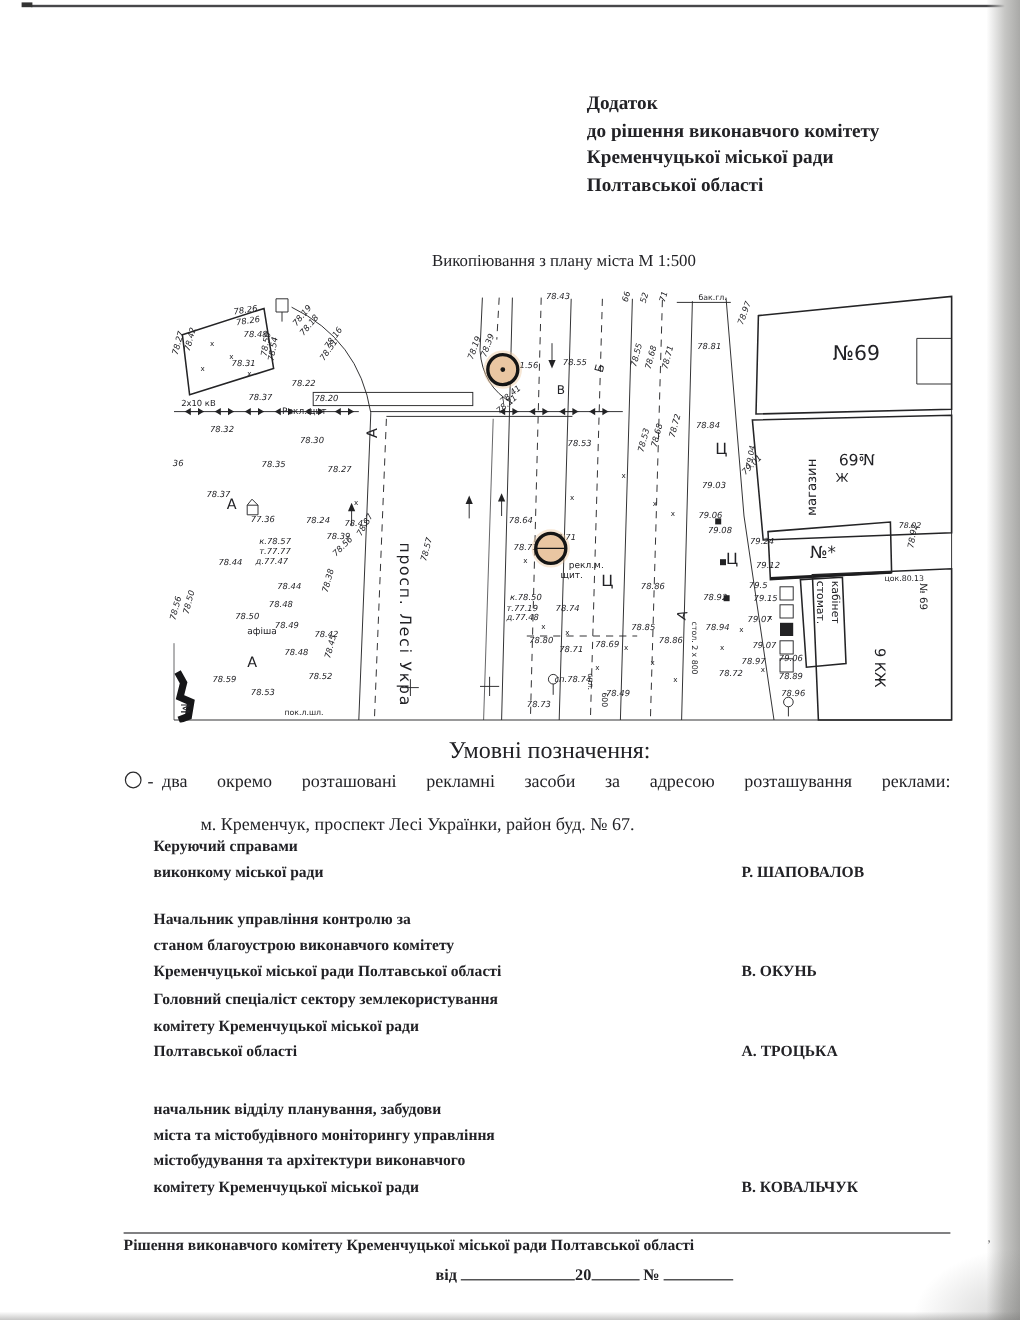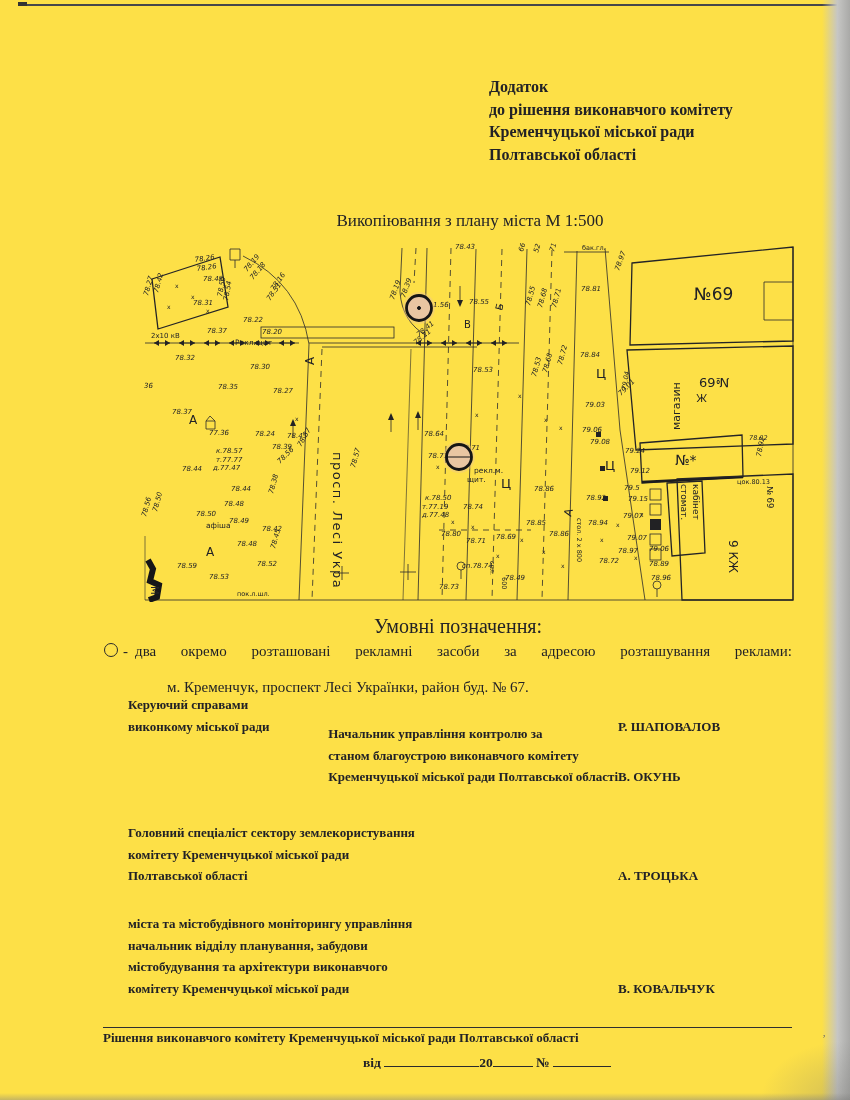--- a/index.html
+++ b/index.html
@@ -1,29 +1,29 @@
 <!DOCTYPE html>
 <html><head>
 <meta charset="utf-8">
 <style>
   html,body{margin:0;padding:0;background:#e9e9e7;}
-  .page{position:relative;width:850px;height:1100px;background:#fde047;overflow:hidden;
+  .page{position:relative;width:850px;height:1100px;background:#ffffff;overflow:hidden;
         font-family:"Liberation Serif", serif;color:#222226;}
   
   .scan-top{position:absolute;top:4px;left:26px;right:10px;height:2px;background:#47474a;}
   .scan-top-blob{position:absolute;top:2px;left:18px;width:9px;height:4px;background:#333;}
   .edge-right{position:absolute;top:0;right:0;bottom:0;width:28px;
               background:linear-gradient(to right,rgba(180,180,178,0),#c6c6c4 55%,#a9a9a7);}
   .edge-bottom{position:absolute;left:0;right:0;bottom:0;height:7px;
                background:linear-gradient(to bottom,rgba(120,120,118,0),rgba(130,130,128,.45));}
   .corner-shade{position:absolute;right:0;bottom:0;width:90px;height:60px;
                 background:radial-gradient(ellipse at bottom right,rgba(120,120,118,.35),rgba(120,120,118,0) 70%);}
 
   .hdr{position:absolute;left:489px;top:76px;font-weight:bold;font-size:16px;line-height:22.5px;}
-  .map-title{position:absolute;left:140px;width:660px;top:211px;text-align:center;font-size:17px;}
+  .map-title{position:absolute;left:140px;width:660px;top:211px;text-align:center;font-size:14px;}
 
   .mapwrap{position:absolute;left:139px;top:243px;width:656px;height:359px;}
   svg text{font-family:"DejaVu Sans", sans-serif;font-style:italic;fill:#222226;}
   svg text.upright{font-style:normal;}
   svg .ln{stroke:#2a2a2c;stroke-width:.8;fill:none;}
   svg .thin{stroke-width:.6;}
   svg .bld{stroke:#242426;stroke-width:1.3;fill:none;}
   svg .thick{stroke:#1c1c1e;stroke-width:2.4;fill:none;}
   svg .dash{stroke-dasharray:6,5;}
   svg .blk{fill:#222224;stroke:none;}
@@ -329,42 +329,42 @@
   </div>
 
   <div class="sig" style="top:694px;">
     <div>
       <div>Керуючий справами</div>
       <div>виконкому міської ради</div>
     </div>
     <div class="sig-name">Р. ШАПОВАЛОВ</div>
   </div>
 
-  <div class="sig" style="top:723px;justify-content:flex-end;">
+  <div class="sig" style="top:755px;">
     <div>
       <div>Начальник управління контролю за</div>
       <div>станом благоустрою виконавчого комітету</div>
       <div>Кременчуцької міської ради Полтавської області</div>
     </div>
     <div class="sig-name">В. ОКУНЬ</div>
   </div>
 
   <div class="sig" style="top:822px;">
     <div>
       <div>Головний спеціаліст сектору землекористування</div>
       <div>комітету Кременчуцької міської ради</div>
       <div>Полтавської області</div>
     </div>
     <div class="sig-name">А. ТРОЦЬКА</div>
   </div>
 
   <div class="sig" style="top:913px;">
     <div>
+      <div>начальник відділу планування, забудови</div>
       <div>міста та містобудівного моніторингу управління</div>
-      <div>начальник відділу планування, забудови</div>
       <div>містобудування та архітектури виконавчого</div>
       <div>комітету Кременчуцької міської ради</div>
     </div>
     <div class="sig-name">В. КОВАЛЬЧУК</div>
   </div>
 
   <div class="foot-rule"></div>
   <div class="foot-line">Рішення виконавчого комітету Кременчуцької міської ради Полтавської області</div>
   <div class="foot-from">
     <span>від</span>

